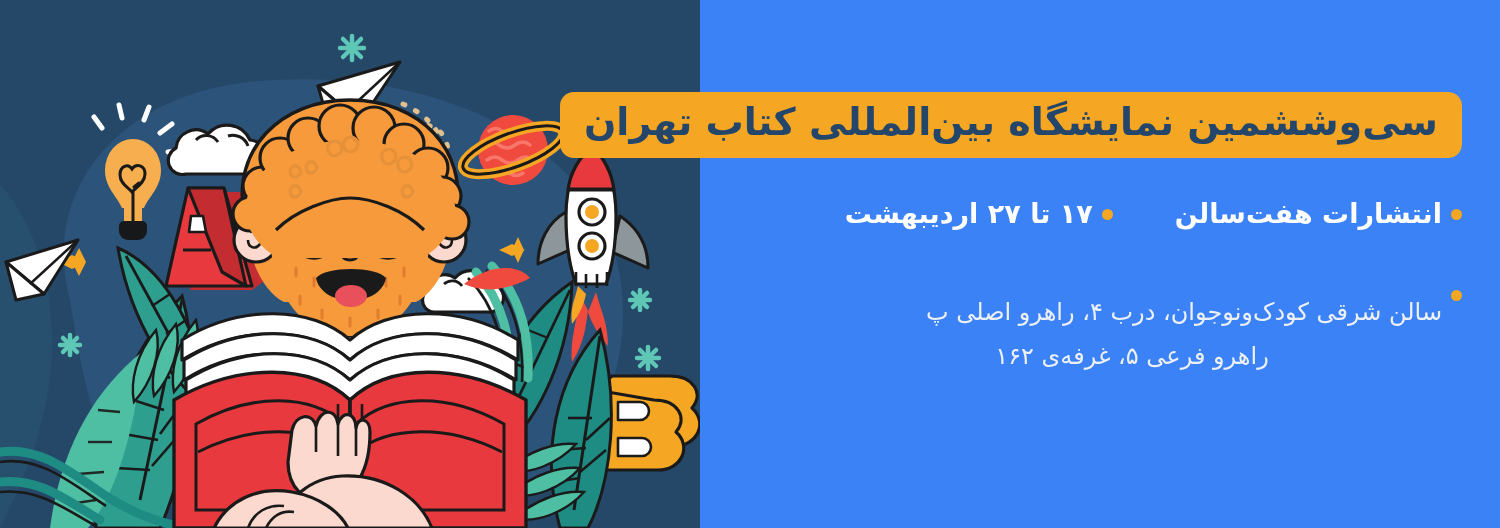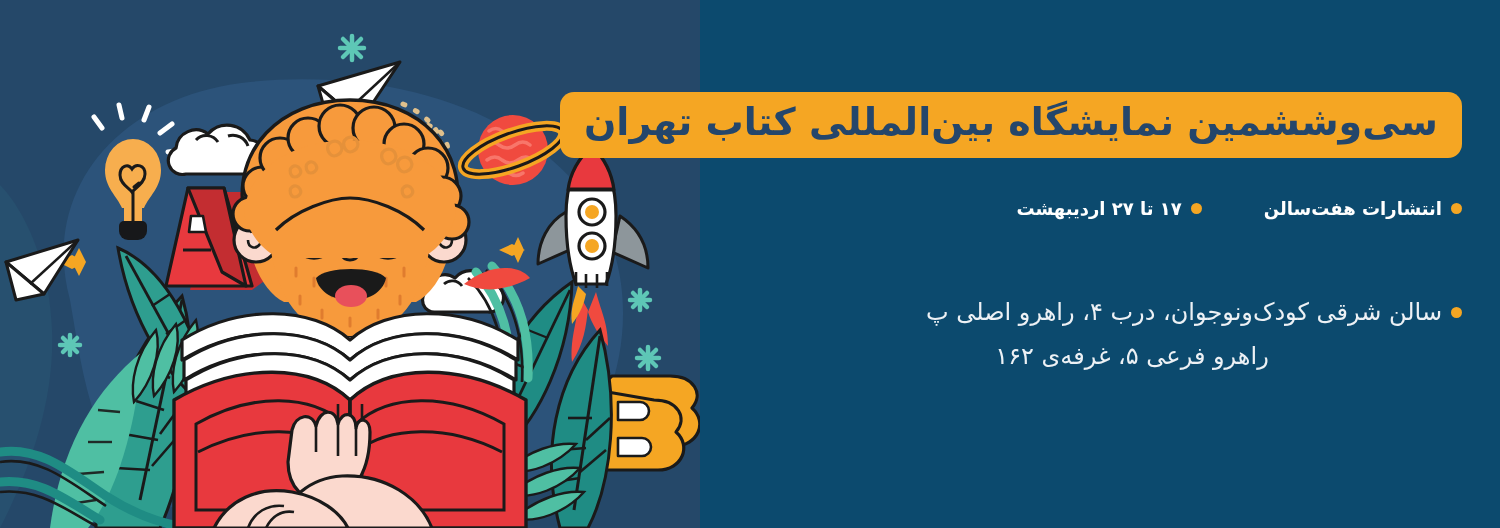--- a/index.html
+++ b/index.html
@@ -6,21 +6,21 @@
   html, body {
     margin: 0;
     padding: 0;
     background: #ffffff;
   }
   #banner {
     position: relative;
     width: 1500px;
     height: 528px;
     overflow: hidden;
-    background: #0c4a6e;
+    background: #3b82f6;
     font-family: "DejaVu Sans", "Liberation Sans", sans-serif;
   }
 
   
   .illus {
     position: absolute;
     left: 0; top: 0;
     width: 700px;
     height: 528px;
     overflow: hidden;
@@ -64,21 +64,21 @@
     flex-direction: row;
     align-items: center;
     gap: 62px;
     white-space: nowrap;
   }
   .meta-item {
     display: inline-flex;
     align-items: center;
     gap: 9px;
     color: #FFFFFF;
-    font-size: 18px;
+    font-size: 27px;
     font-weight: 700;
     line-height: 1.2;
   }
   .bullet {
     display: inline-block;
     width: 11px;
     height: 11px;
     border-radius: 50%;
     background: #F5A623;
     flex: 0 0 auto;
@@ -90,21 +90,21 @@
     right: 0;
     width: 640px;
     color: #EDF1F5;
     font-size: 24px;
     line-height: 1.85;
     font-weight: 400;
   }
   .addr .line1 {
     display: flex;
     flex-direction: row;
-    align-items: center;
+    align-items: flex-start;
     justify-content: flex-start;
     gap: 9px;
   }
   .addr .line2 {
     display: block;
     text-align: center;
     padding-right: 20px;
   }
 </style>
 </head>

